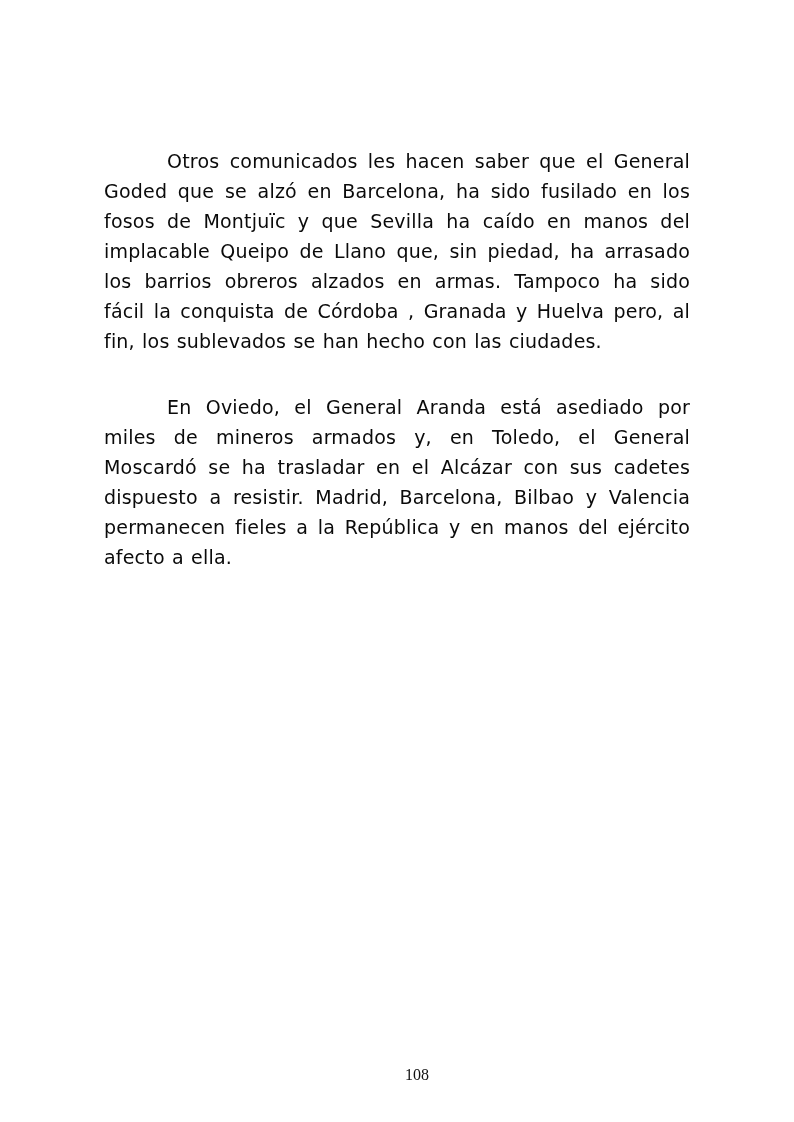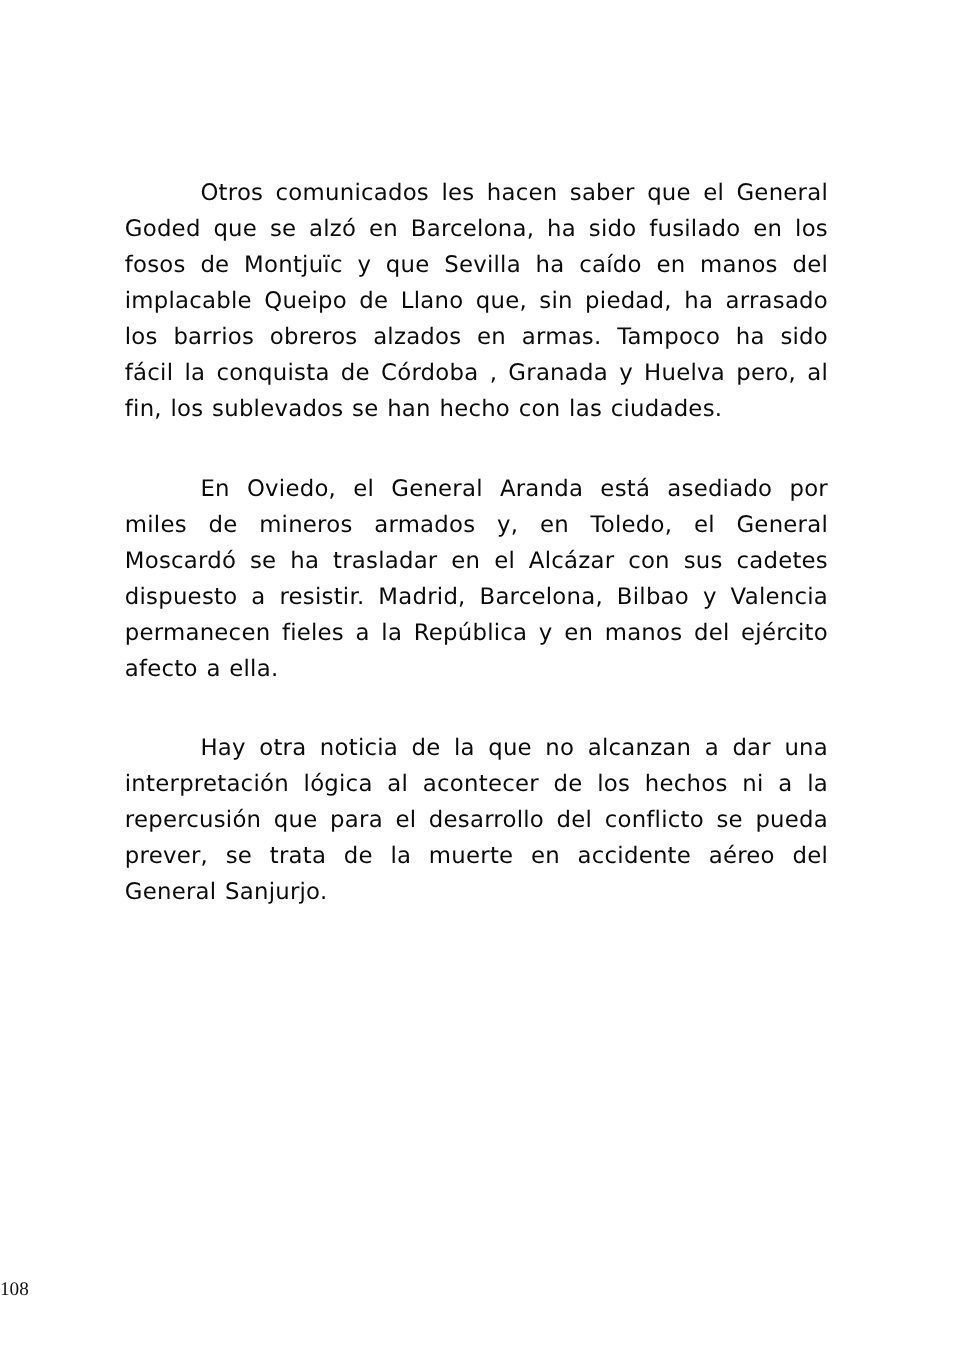--- a/index.html
+++ b/index.html
@@ -31,33 +31,34 @@
     margin-bottom: 36px;
     letter-spacing: 0.2px;
     word-spacing: 1px;
   }
   .para:last-child { margin-bottom: 0; }
   .page-footer {
     position: absolute;
     left: 0;
     right: 0;
     bottom: 38px;
+    text-align: center;
+    padding-left: 40px;
   }
   .page-number {
     font-family: "Liberation Serif", "DejaVu Serif", serif;
     font-size: 16px;
     color: #111111;
   }
 </style>
 </head>
 <body>
 
 <div class="page">
   <main class="text-block">
     <p class="para">Otros comunicados les hacen saber que el General Goded que se alzó en Barcelona, ha sido fusilado en los fosos de Montjuïc y que Sevilla ha caído en manos del implacable Queipo de Llano que, sin piedad, ha arrasado los barrios obreros alzados en armas. Tampoco ha sido fácil la conquista de Córdoba , Granada y Huelva pero, al fin, los sublevados se han hecho con las ciudades.</p>
     <p class="para">En Oviedo, el General Aranda está asediado por miles de mineros armados y, en Toledo, el General Moscardó se ha trasladar en el Alcázar con sus cadetes dispuesto a resistir. Madrid, Barcelona, Bilbao y Valencia permanecen fieles a la República y en manos del ejército afecto a ella.</p>
-    <p class="para">Hay otra noticia de la que no alcanzan a dar una interpretación lógica al acontecer de los hechos ni a la repercusión que para el desarrollo del conflicto se pueda prever, se trata de la muerte en accidente aéreo del General Sanjurjo.</p>
   </main>
 
   <footer class="page-footer">
     <span class="page-number">108</span>
   </footer>
 </div>
 
 </body></html>

